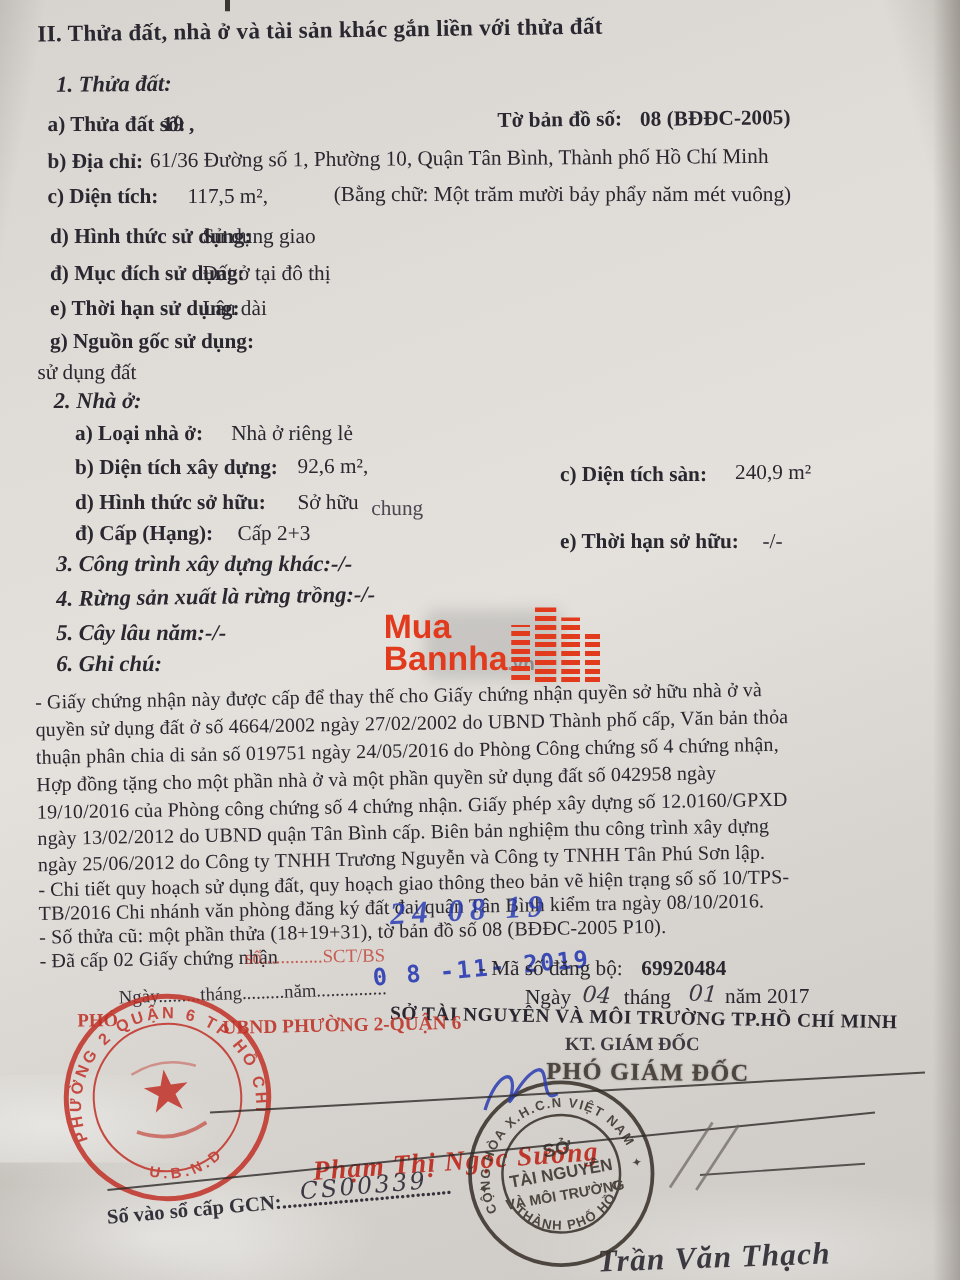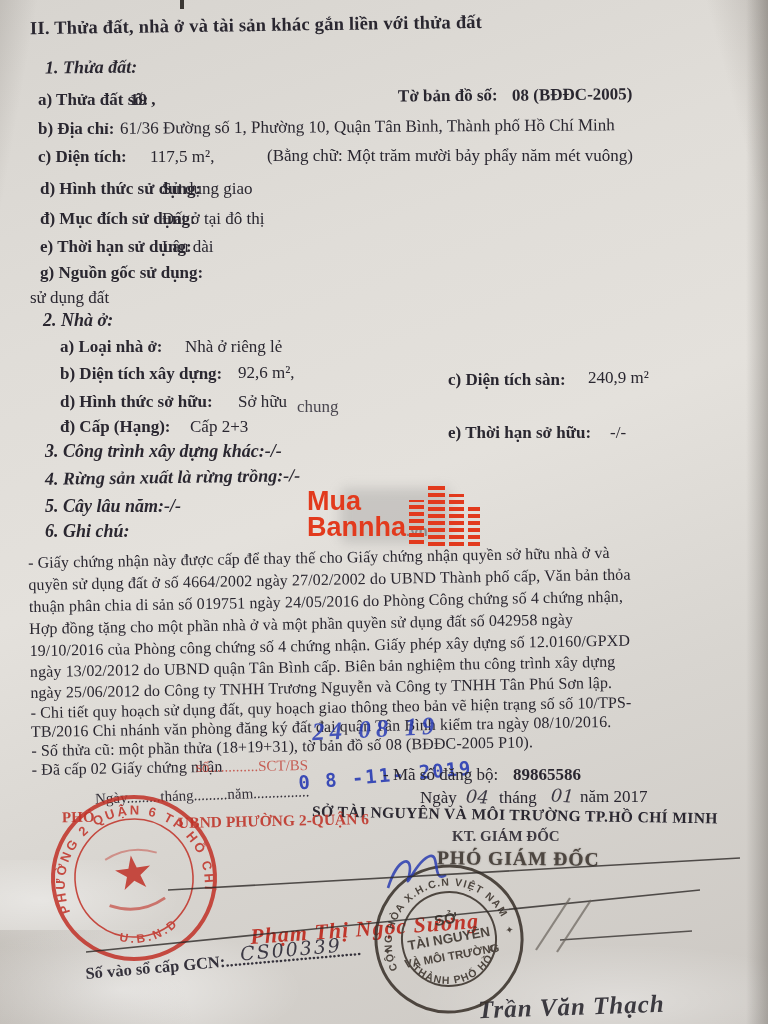--- a/index.html
+++ b/index.html
@@ -112,21 +112,21 @@
     <div class="t n" style="left:28px;top:760px;">- Đã cấp 02 Giấy chứng nhận</div>
   </div>
 
   <div class="t red" style="left:196px;top:757px;font-size:15px;opacity:.75;transform:rotate(-1deg);">số.............SCT/BS</div>
 
   <div class="t blue b" style="left:312px;top:714px;font-size:25px;letter-spacing:5px;font-style:italic;opacity:.85;transform:rotate(-3deg);">24 08 19</div>
 
   <div class="t blue b" style="left:298px;top:764px;font-size:19px;letter-spacing:2px;opacity:.9;transform:rotate(-5deg);font-family:'DejaVu Sans Mono','Liberation Mono',monospace;">0 8 -11- 2019</div>
 
   <div class="t" style="left:383px;top:765px;">- Mã số đăng bộ:</div>
-  <div class="t b" style="left:513px;top:765px;">89865586</div>
+  <div class="t b" style="left:513px;top:765px;">69920484</div>
 
   <div class="t" style="left:420px;top:788px;">Ngày</div>
   <div class="t hw" style="left:466px;top:786px;font-size:18px;transform:rotate(4deg);">04</div>
   <div class="t" style="left:499px;top:788px;">tháng</div>
   <div class="t hw" style="left:551px;top:785px;font-size:18px;transform:rotate(4deg);">01</div>
   <div class="t" style="left:580px;top:787px;">năm 2017</div>
 
   <div class="t b" style="left:312px;top:806px;font-size:15.5px;letter-spacing:.4px;transform:rotate(1deg);">SỞ TÀI NGUYÊN VÀ MÔI TRƯỜNG TP.HỒ CHÍ MINH</div>
   <div class="t b" style="left:452px;top:827px;font-size:15px;color:#3f3b42;">KT. GIÁM ĐỐC</div>
   <div class="t b" style="left:437px;top:847px;font-size:19.5px;color:#4d4640;text-shadow:0 0 1.5px rgba(77,70,64,.7);transform:rotate(.6deg);letter-spacing:1px;">PHÓ GIÁM ĐỐC</div>

